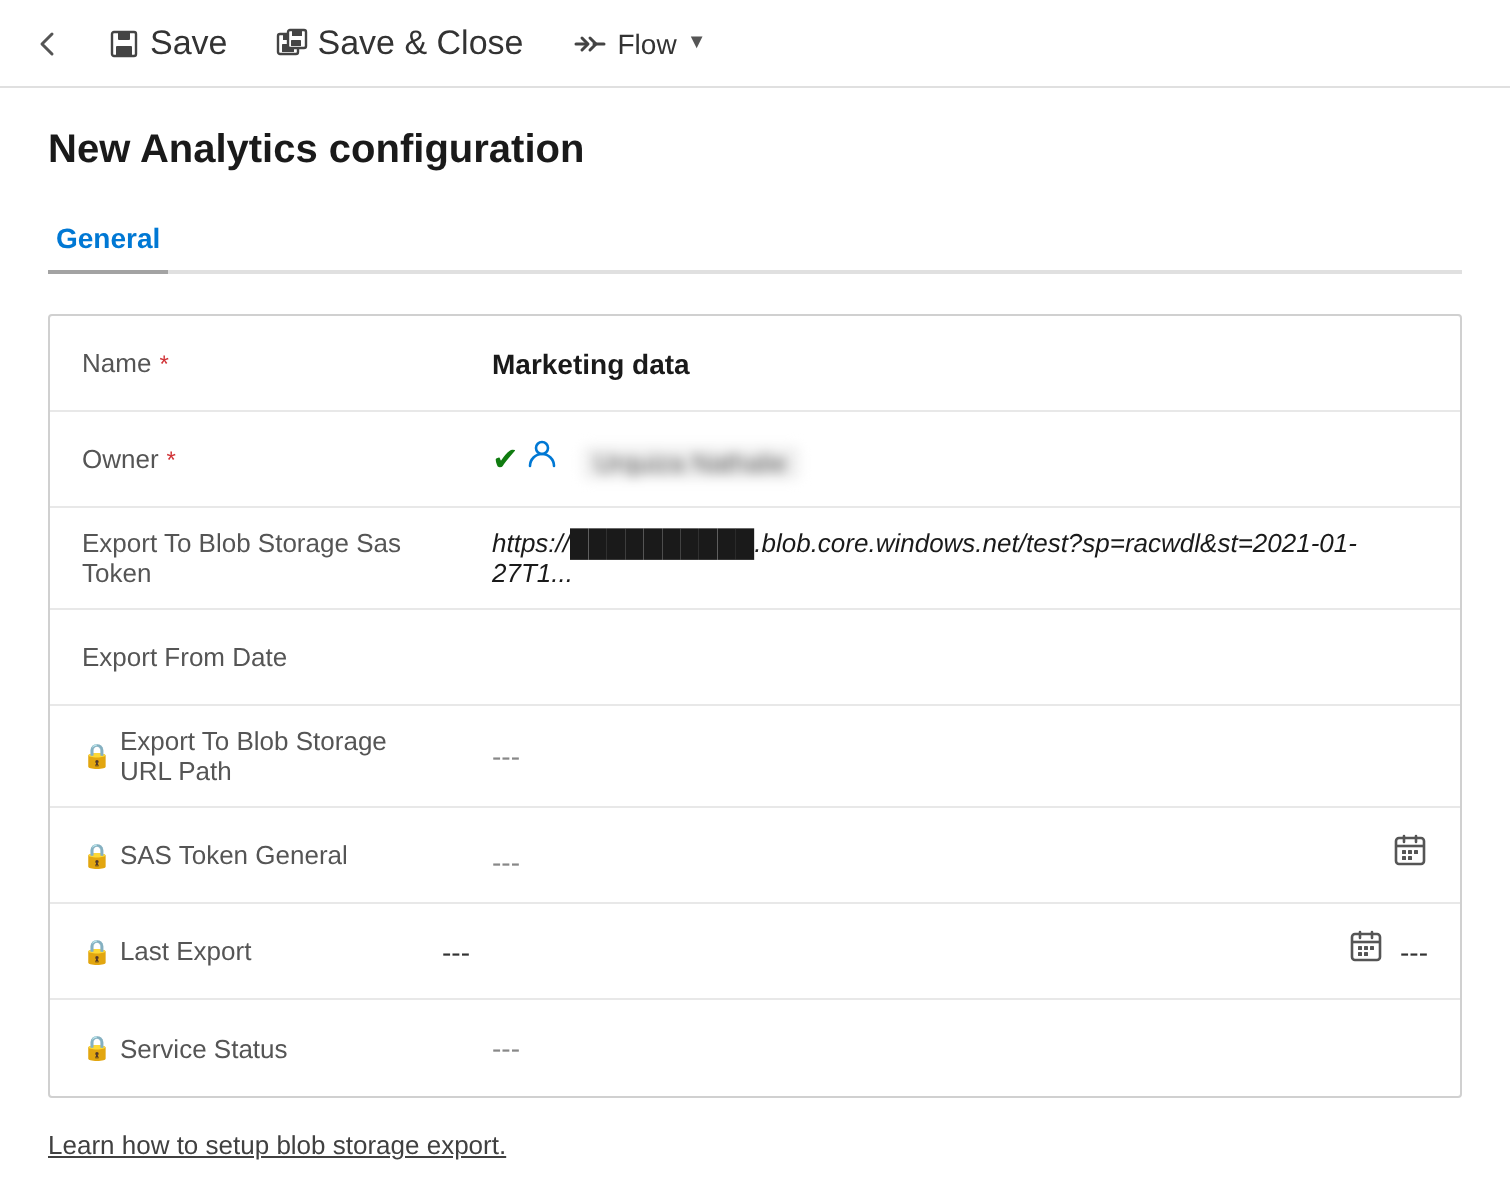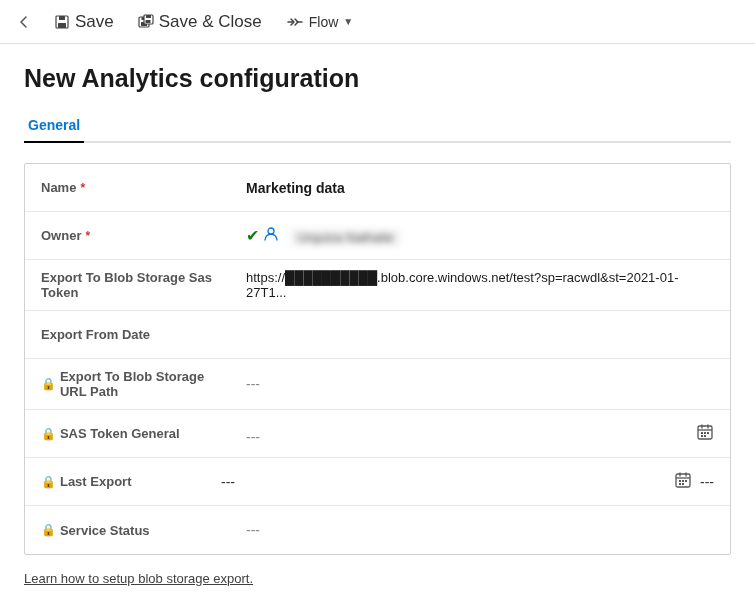--- a/index.html
+++ b/index.html
@@ -62,21 +62,21 @@
     .chevron-down {
       font-size: 10px;
       color: #555;
     }
 
     
     .page-content {
       padding: 20px 24px;
     }
     .page-title {
-      font-size: 25px;
+      font-size: 20px;
       font-weight: 600;
       color: #1a1a1a;
       margin-bottom: 16px;
     }
 
     
     .tabs {
       display: flex;
       border-bottom: 2px solid #e0e0e0;
       margin-bottom: 20px;
@@ -84,21 +84,21 @@
     .tab {
       padding: 8px 4px;
       font-size: 14px;
       font-weight: 600;
       cursor: pointer;
       border-bottom: 2px solid transparent;
       margin-bottom: -2px;
       color: #333;
     }
     .tab.active {
-      border-bottom: 2px solid #000000;
+      border-bottom: 2px solid #a3a3a3;
       color: #0078d4;
     }
 
     
     .form-container {
       border: 1px solid #d0d0d0;
       border-radius: 2px;
     }
     .form-row {
       display: flex;
@@ -111,21 +111,20 @@
       border-bottom: none;
     }
     .form-label {
       width: 180px;
       min-width: 180px;
       font-size: 13px;
       color: #555;
       display: flex;
       align-items: center;
       gap: 4px;
-      font-weight: bold;
     }
     .required-star {
       color: #d13438;
       font-size: 12px;
     }
     .lock-icon {
       color: #8c6fbe;
       font-size: 12px;
     }
     .form-value {
@@ -139,20 +138,21 @@
     }
     .form-value.bold {
       font-weight: 600;
     }
     .form-value.muted {
       color: #888;
     }
     .form-value.url-text {
       font-size: 13px;
       color: #1a1a1a;
+      font-style: italic;
     }
     .owner-icons {
       display: flex;
       align-items: center;
       gap: 4px;
       margin-right: 4px;
     }
     .green-check {
       color: #107c10;
       font-size: 16px;

